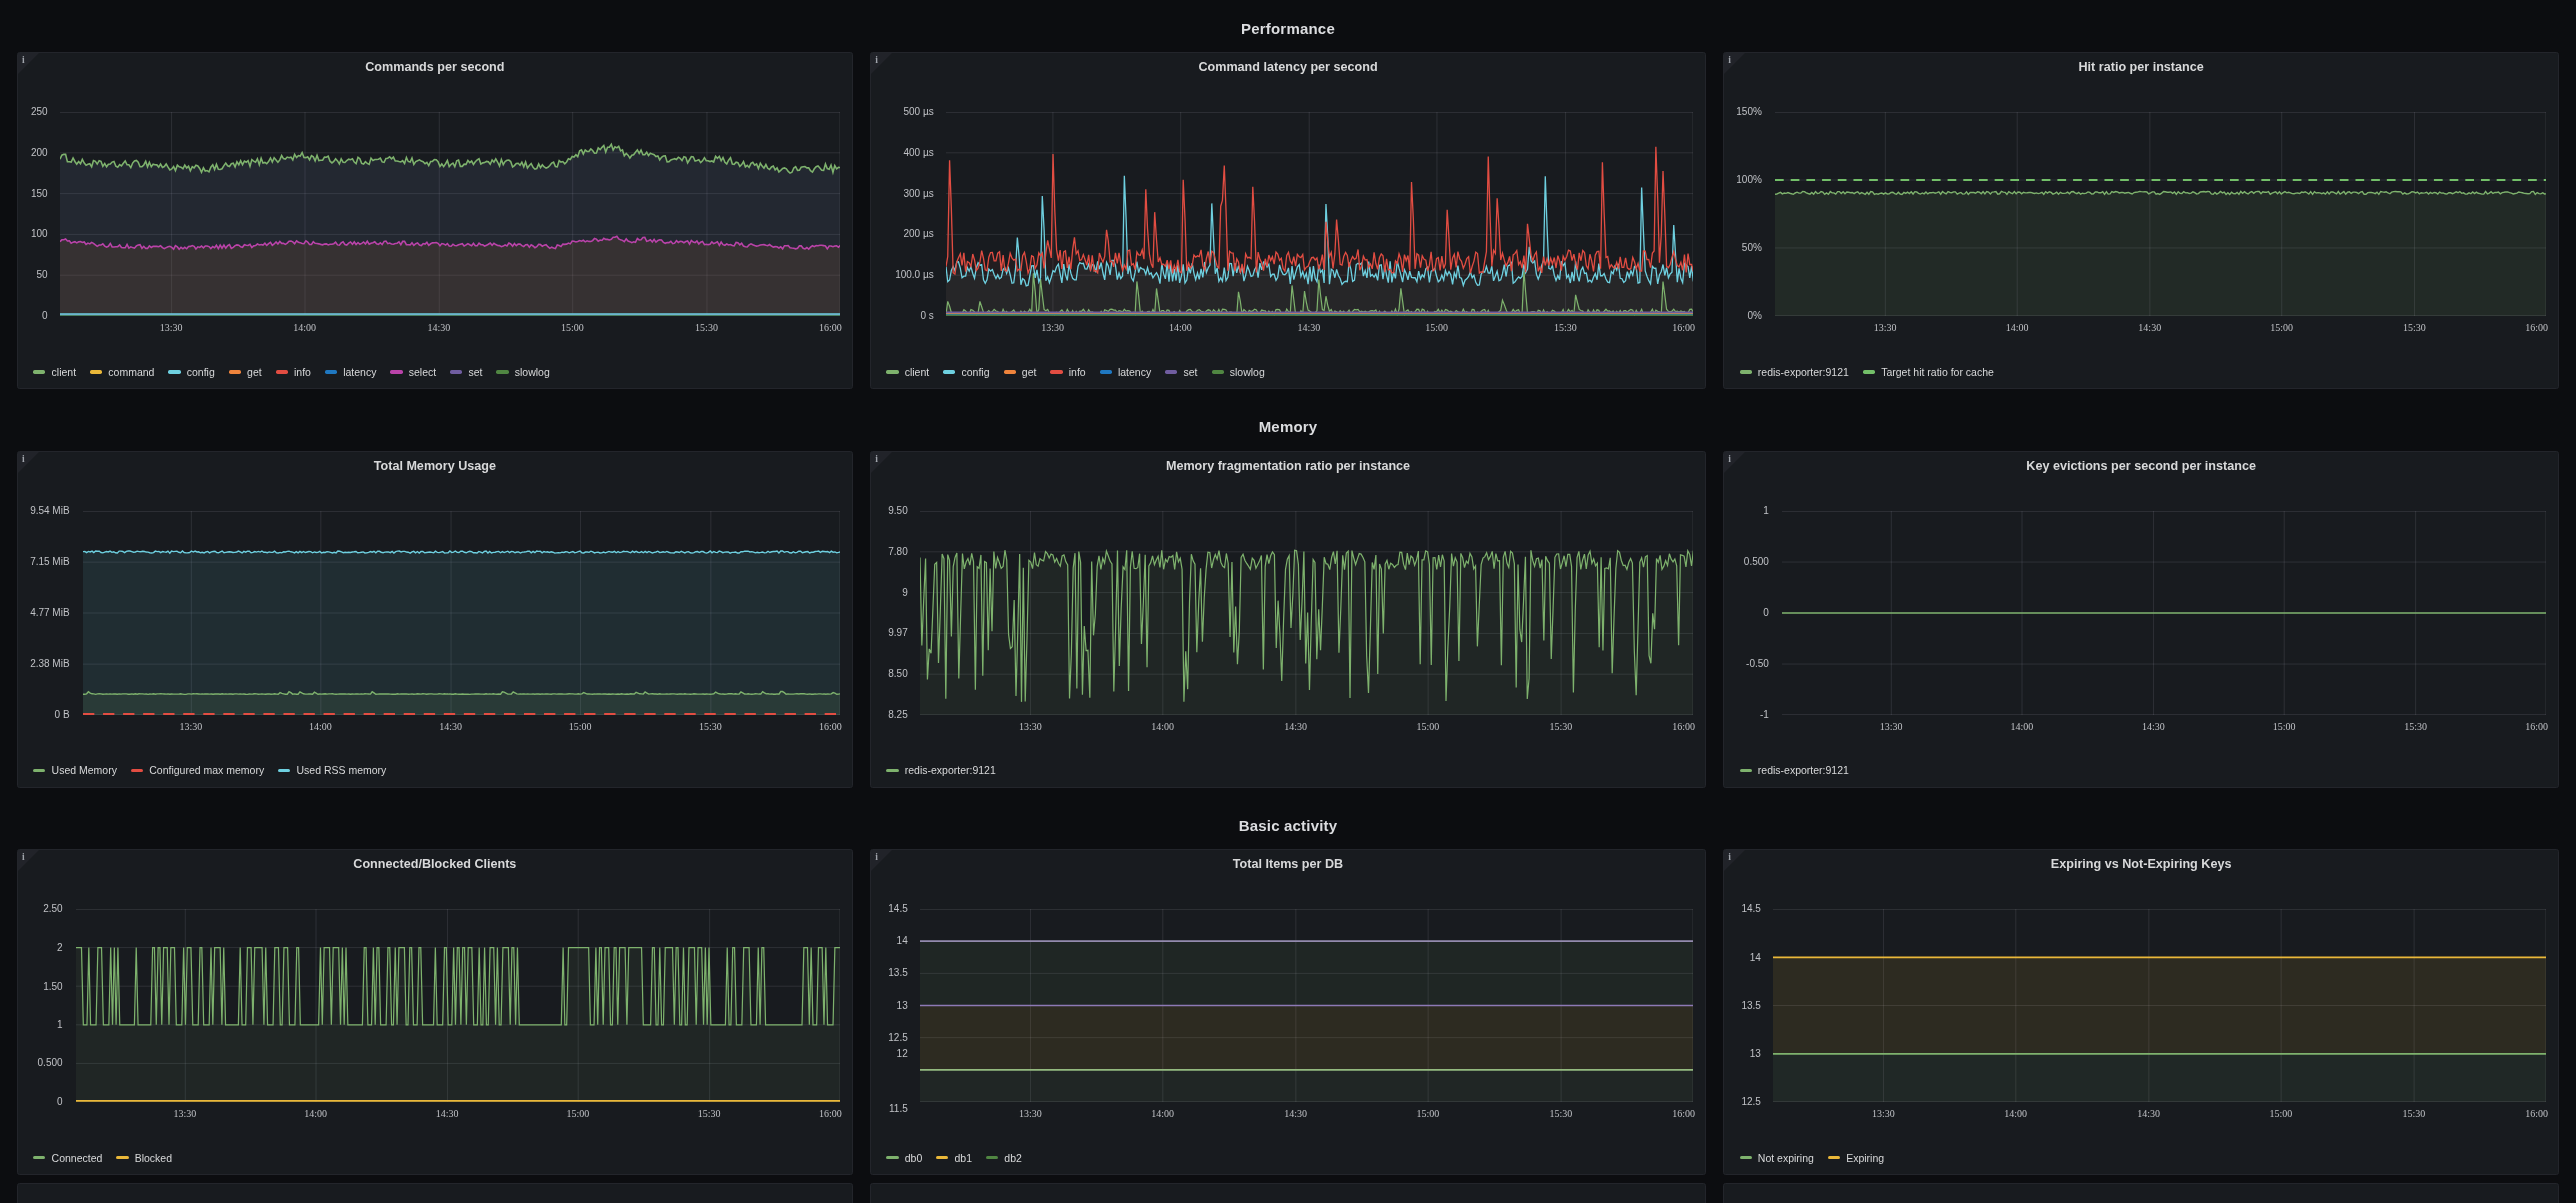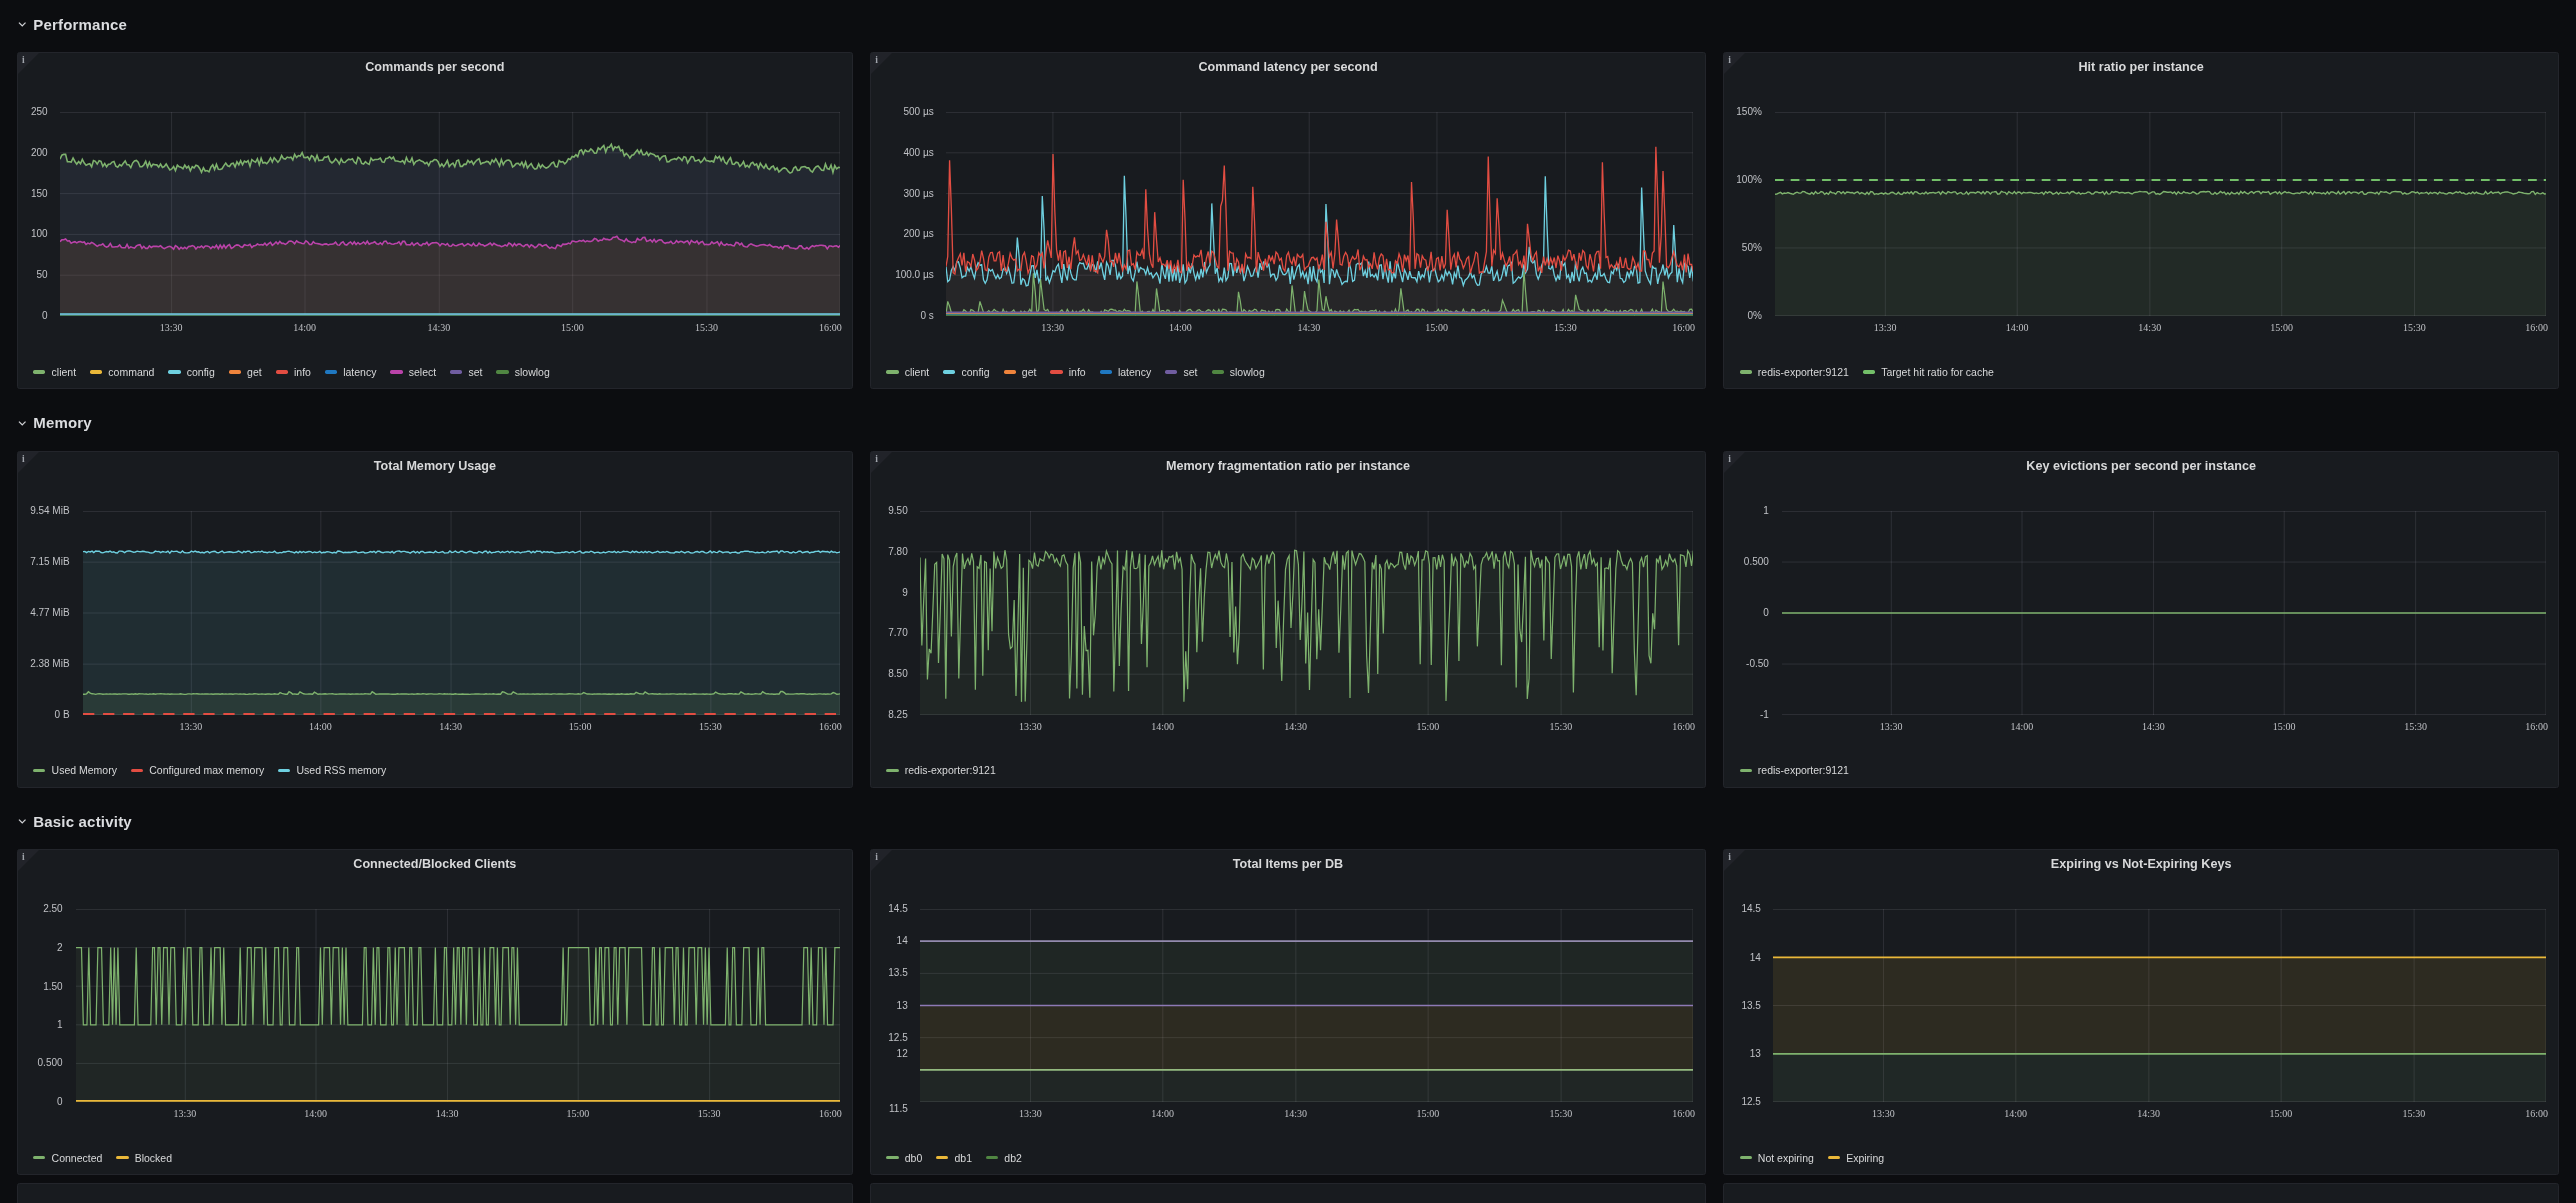--- a/index.html
+++ b/index.html
@@ -2,21 +2,21 @@
 <html style="font-size:14px"><head>
 <meta charset="utf-8">
 <style>
   html,body{margin:0;padding:0;}
   body{
     width:2576px;height:1203px;overflow:hidden;box-sizing:border-box;
     background:#0c0d10;padding:7px 16.6px 0;
     font-family:"Liberation Sans",sans-serif;
     -webkit-font-smoothing:antialiased;
   }
-  .sec-header{display:flex;align-items:center;gap:6.1px;height:21px;margin:7px 0 17.4px;cursor:pointer;}
+  .sec-header{display:flex;align-items:center;gap:6.1px;height:21px;margin:7px 0 17.4px;cursor:pointer;flex-direction:column;}
   .chev{width:10.5px;height:10.5px;stroke:#cfd0d4;fill:none;stroke-width:2;}
   .sec-title{font-size:15px;font-weight:700;color:#dcdde0;letter-spacing:0.2px;}
   .row{display:flex;gap:16.6px;margin-bottom:23px;}
   .row.r3{margin-bottom:7.8px;}
   .panel{position:relative;flex:1;height:337px;background:#181b1f;border:0.9px solid #23252b;border-radius:2.6px;box-sizing:border-box;}
   .row.r3 .panel{height:326px;}
   .row.partial{margin:0;}
   .row.partial .panel{height:26px;border-radius:2.6px 2.6px 0 0;}
   .corner{position:absolute;top:0;left:0;width:0;height:0;border-top:21px solid #212329;border-right:21px solid transparent;z-index:2;}
   .ci{position:absolute;top:-20px;left:4.4px;font-size:9.6px;font-weight:700;color:#a0a4ab;font-family:"Liberation Serif",serif;}
@@ -258,21 +258,21 @@
         </div>
     </div>
     <div class="panel">
       <div class="corner">
           <span class="ci">i</span>
         </div>
       <div class="ptitle">Memory fragmentation ratio per instance</div>
       <div class="ylabels" style="width: 44px;">
           <div class="yt" style="top:198px">8.25</div>
           <div class="yt" style="top:157px">8.50</div>
-          <div class="yt" style="top:116px">7.70</div>
+          <div class="yt" style="top:116px">9.97</div>
           <div class="yt" style="top:76px">9</div>
           <div class="yt" style="top:35px">7.80</div>
           <div class="yt" style="top:-6.1px">9.50</div>
         </div>
       <div class="plot" style="left: 49px;">
           <svg viewBox="0 0 887 233" preserveAspectRatio="none">
             <line x1="0" y1="232.5" x2="887" y2="232.5" stroke="rgba(204,204,220,0.14)"></line>
             <line x1="0" y1="186.4" x2="887" y2="186.4" stroke="rgba(204,204,220,0.14)"></line>
             <line x1="0" y1="139.8" x2="887" y2="139.8" stroke="rgba(204,204,220,0.14)"></line>
             <line x1="0" y1="93.2" x2="887" y2="93.2" stroke="rgba(204,204,220,0.14)"></line>

